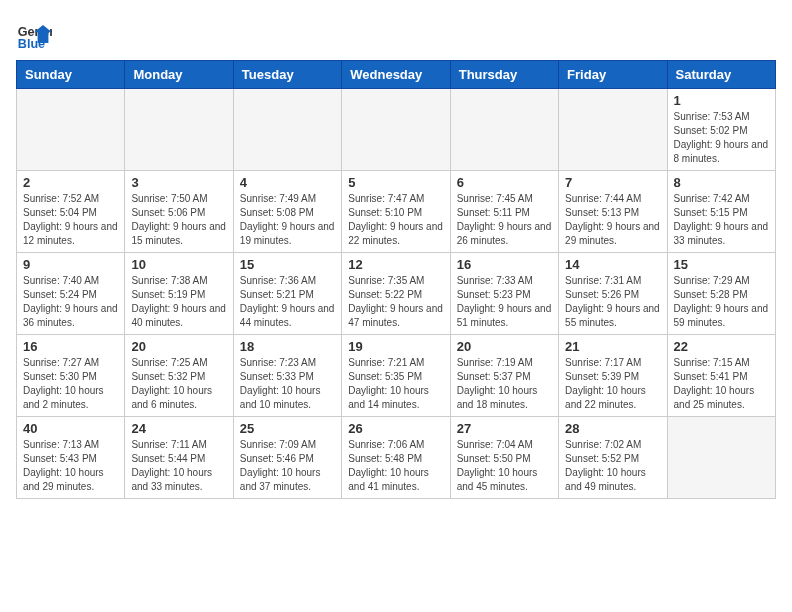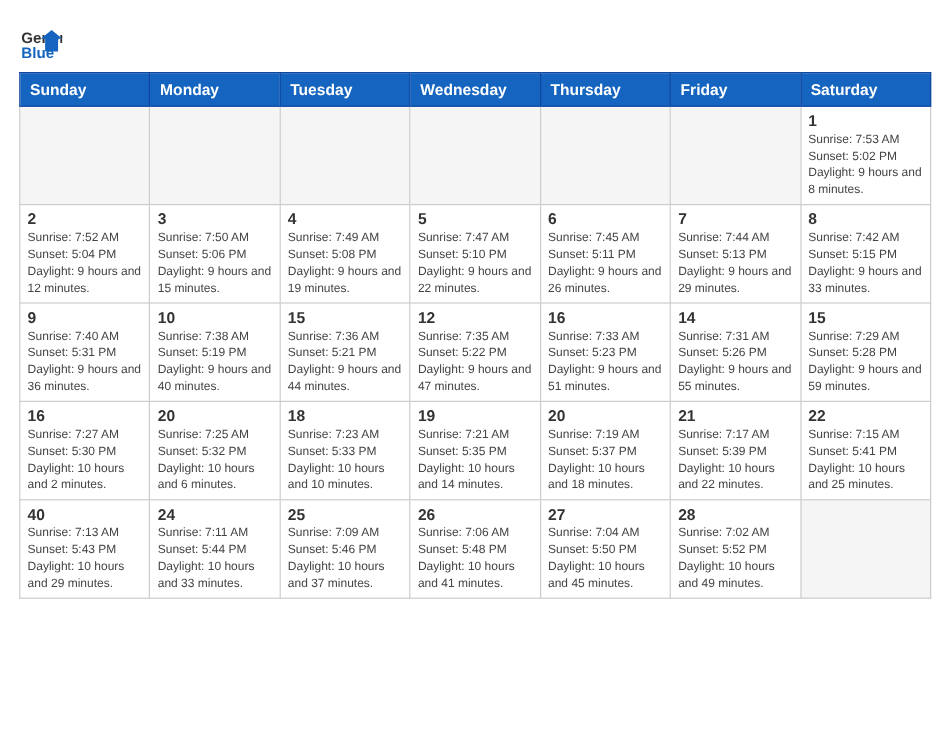--- a/index.html
+++ b/index.html
@@ -166,21 +166,21 @@
           <span class="day-num">8</span>
           <div class="day-info">Sunrise: 7:42 AM
 Sunset: 5:15 PM
 Daylight: 9 hours and 33 minutes.</div>
         </td>
       </tr>
       <tr>
         <td>
           <span class="day-num">9</span>
           <div class="day-info">Sunrise: 7:40 AM
-Sunset: 5:31 PM
+Sunset: 5:24 PM
 Daylight: 9 hours and 36 minutes.</div>
         </td>
         <td>
           <span class="day-num">10</span>
           <div class="day-info">Sunrise: 7:38 AM
 Sunset: 5:19 PM
 Daylight: 9 hours and 40 minutes.</div>
         </td>
         <td>
           <span class="day-num">15</span>

